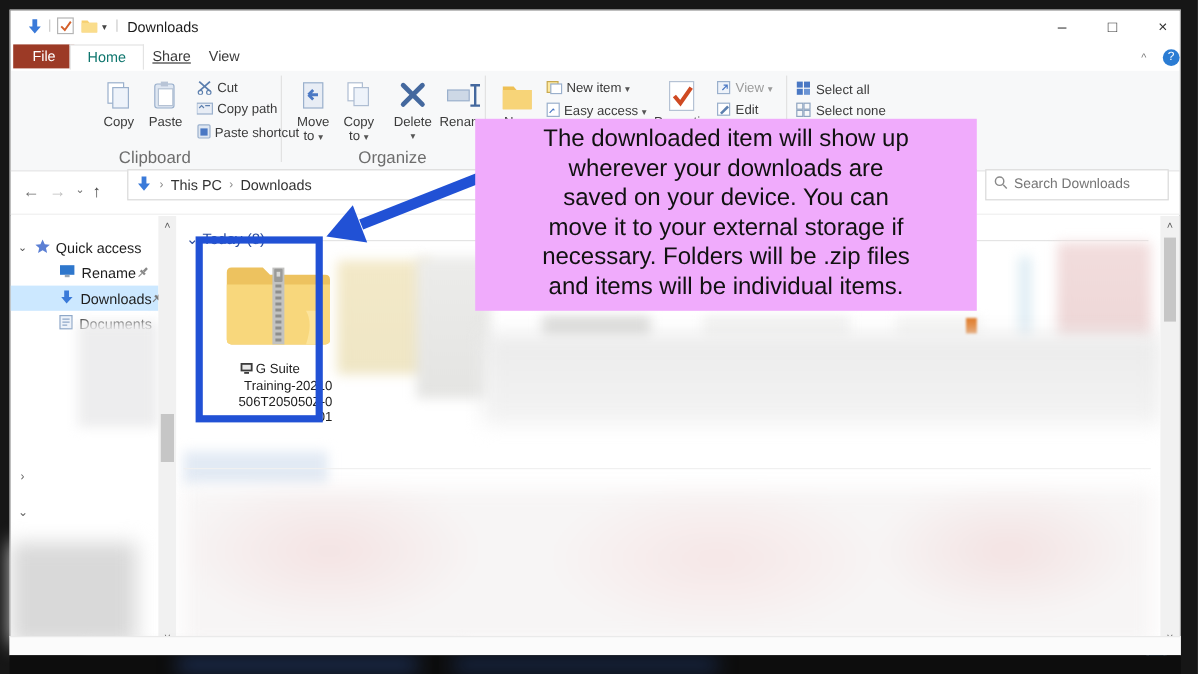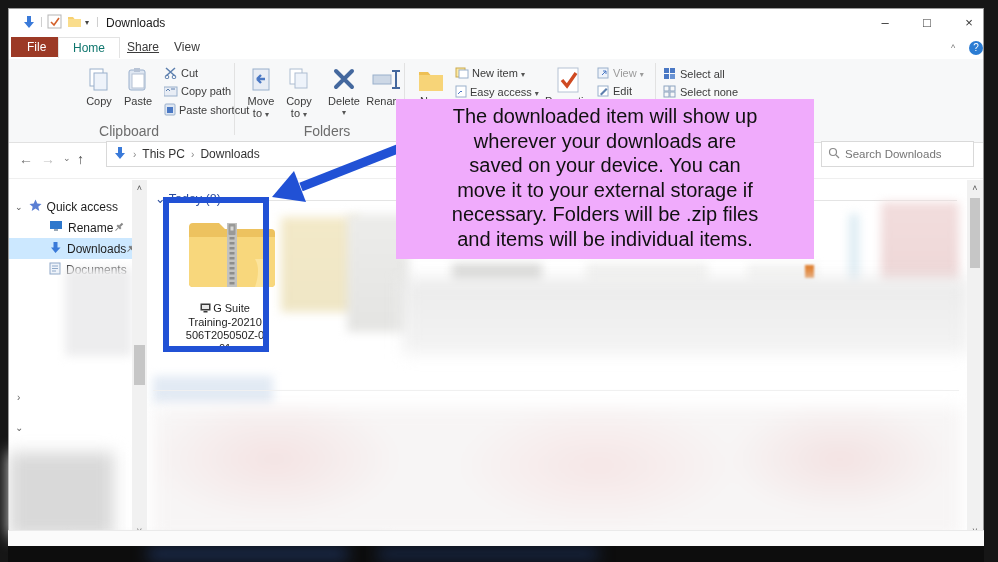--- a/index.html
+++ b/index.html
@@ -39,21 +39,21 @@
     display:flex; align-items:center; }
   .pin-i { margin-left:auto; margin-right:8px; }
   
   .sbar { background:#f1f1f1; }
   .sarrow { position:absolute; left:0; width:100%; text-align:center; font-size:9px; color:#5a5a5a; }
   .sthumb { position:absolute; background:#c6c6c6; }
   
   .grph { font-size:12.5px; color:#2b4d9e; }
   .blur { filter:blur(5px); }
   .blur2 { filter:blur(8px); }
-  .preline { white-space:pre-line; }
+  .preline { white-space:pre-line;text-align:right; }
   
   #callout { position:absolute; left:396px; top:99px; width:418px; height:160px;
     background:#f0abfc; z-index:60; text-align:center; font-size:20px; line-height:24.5px;
     color:#111; padding-top:5px; font-family:"Liberation Sans",sans-serif; }
   #annrect { position:absolute; left:163px; top:197px; width:106px; height:155px;
     border:6px solid #2151d5; z-index:45; background:transparent; }
   #annarrow { position:absolute; left:258px; top:136px; z-index:55; }
   
   #itemlabel { position:absolute; left:164px; top:293px; width:104px; text-align:center;
     font-size:11px; line-height:13px; color:#1e1e1e; }
@@ -166,21 +166,21 @@
       <div>Delete</div>
       <div class="caret">▾</div>
     </div>
     <div class="bigbtn" style="left:356px;top:8px;width:44px;">
       <svg width="30" height="26">
             <rect x="1" y="8" width="18" height="9" fill="#cdd8e6" stroke="#9ab0cc"></rect>
             <path d="M24 4 v17 M20 4 h8 M20 21 h8" stroke="#44689e" stroke-width="2" fill="none"></path>
           </svg>
       <div>Rename</div>
     </div>
-    <div class="grplbl" style="left:258px;top:64px;width:120px;">Folders</div>
+    <div class="grplbl" style="left:258px;top:64px;width:120px;">Organize</div>
     <div class="vsep" style="left:395px;top:4px;height:72px;"></div>
 
     <div class="bigbtn" style="left:402px;top:8px;width:40px;">
       <svg width="28" height="26">
             <path d="M2 5 h9 l2.5 3 H26 v16 H2z" fill="#eec055"></path>
             <rect x="2" y="8" width="24" height="16" fill="#f7d478"></rect>
           </svg>
       <div>New folder</div>
     </div>
     <div class="smbtn" style="left:446px;top:8px;">

